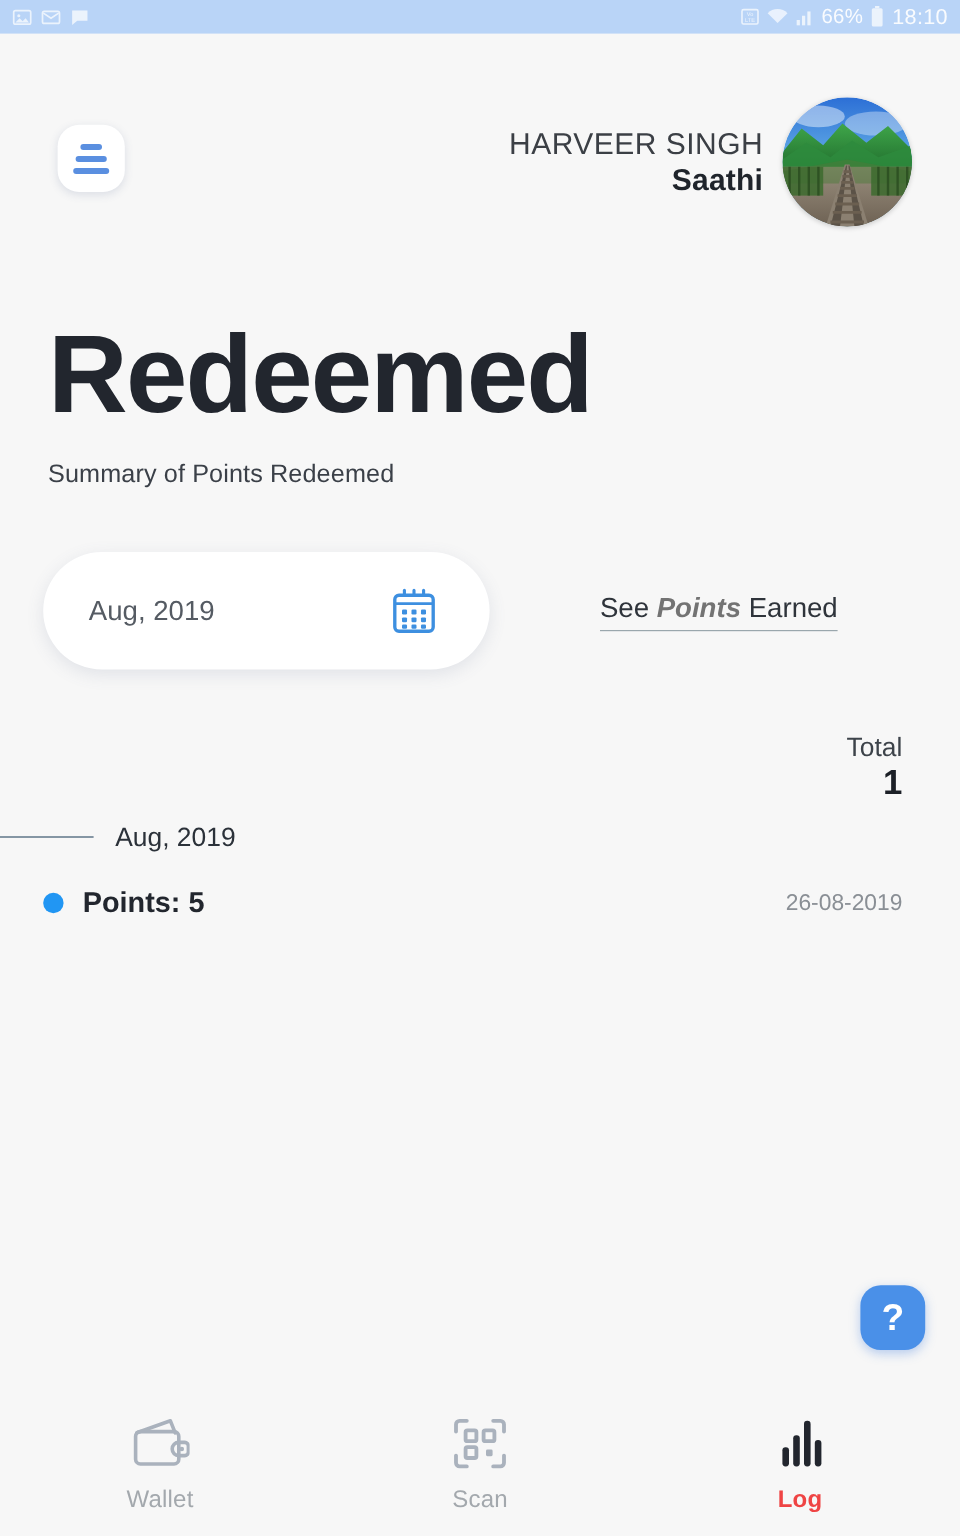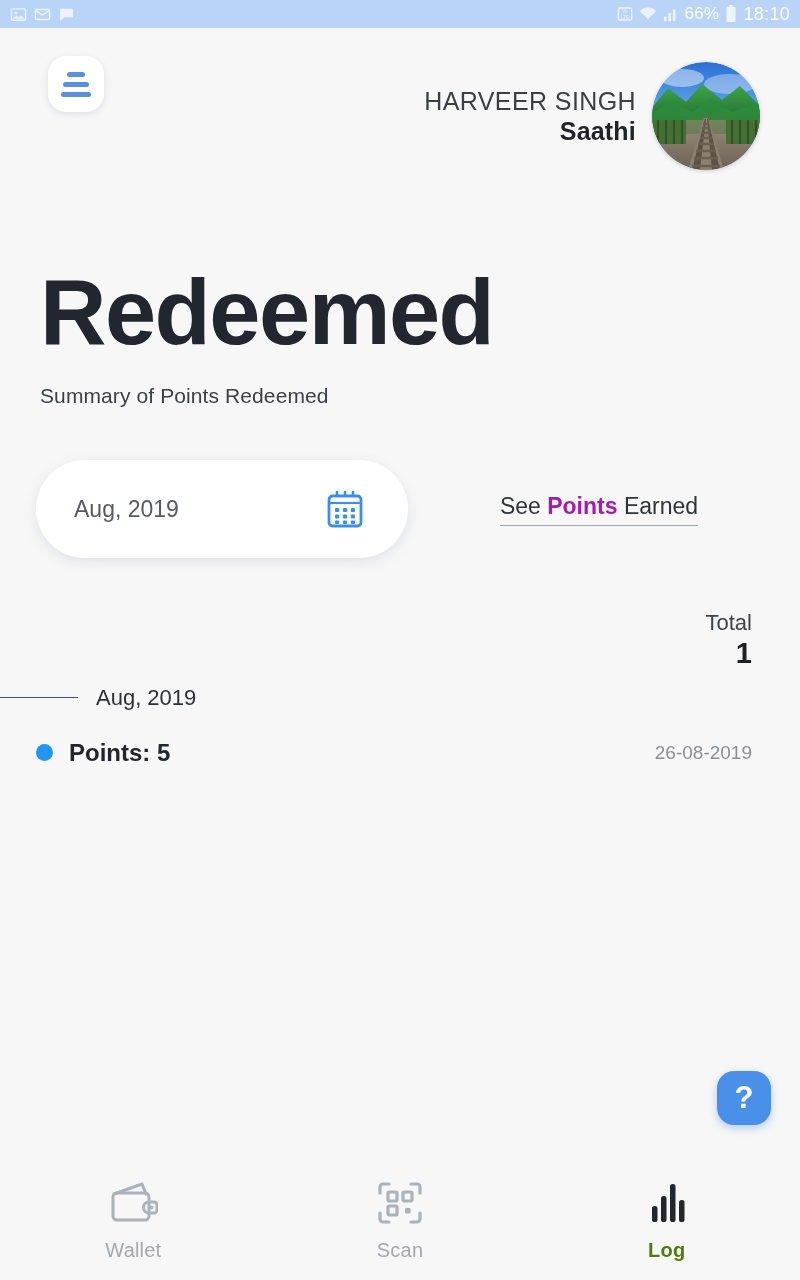--- a/index.html
+++ b/index.html
@@ -39,23 +39,23 @@
     font-size: 17px;
     letter-spacing: .3px;
     opacity: .92;
     font-family: "Liberation Sans", sans-serif;
   }
   .sb-time { font-size: 18px; }
 
   
   .app-header {
     display: flex;
-    align-items: flex-start;
+    align-items: center;
     justify-content: space-between;
-    padding: 28px 40px 0 48px;
+    padding: 48px 40px 0 48px;
     height: 160px;
   }
 
   .menu-btn {
     width: 56px;
     height: 56px;
     border-radius: 18px;
     background: #ffffff;
     box-shadow: 0 2px 7px rgba(80,100,140,.16);
     display: flex;
@@ -158,21 +158,21 @@
     padding-left: 30px;
   }
   .earned-link {
     font-size: 23px;
     color: #2f343b;
     border-bottom: 1.5px solid #9aa7ad;
     padding-bottom: 5px;
     cursor: pointer;
     white-space: nowrap;
   }
-  .earned-link b { font-weight: bold; color: #a21caf; }
+  .earned-link b { font-weight: bold; color: #737373; font-style: italic; }
 
   
   .total-block {
     margin-top: 52px;
     padding: 0 48px 0 0;
     text-align: right;
     line-height: 1.15;
   }
   .total-label { font-size: 22px; color: #3d434a; }
   .total-value {
@@ -262,21 +262,21 @@
     align-items: center;
     gap: 13px;
     cursor: pointer;
   }
   .nav-label {
     font-size: 20px;
     color: #a3a8ad;
     letter-spacing: .2px;
   }
   .nav-item.active .nav-label {
-    color: #4d7c0f;
+    color: #ef4444;
     font-weight: bold;
   }
   .nav-icon { display: block; }
 </style>
 </head>
 <body>
 
 <div class="status-bar">
   <div class="status-left">
     <span>

